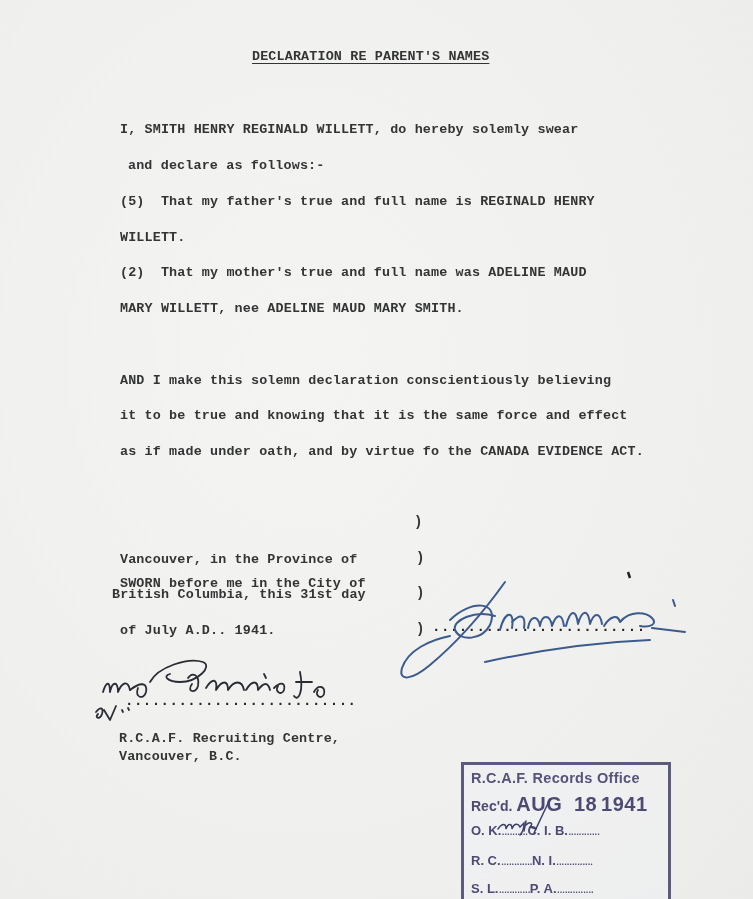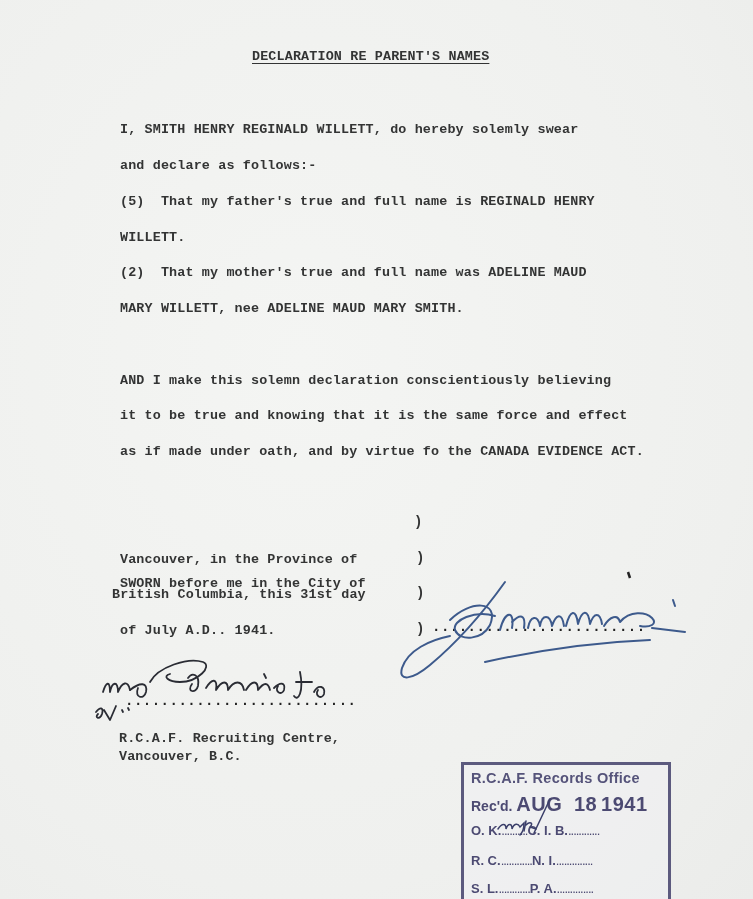--- a/index.html
+++ b/index.html
@@ -83,21 +83,21 @@
     .stamp .dot { letter-spacing: -1px; font-weight: normal; }
   </style>
 </head>
 <body>
 
 <div class="page">
 
   <div class="tw title">DECLARATION RE PARENT'S NAMES</div>
 
   <div class="tw line" style="top:122px;">I, SMITH HENRY REGINALD WILLETT, do hereby solemly swear</div>
-  <div class="tw line" style="top:158px;">and declare as follows:-</div>
+  <div class="tw line" style="top:158px;margin-left:8px;">and declare as follows:-</div>
   <div class="tw line" style="top:194px;">(5)  That my father's true and full name is REGINALD HENRY</div>
   <div class="tw line" style="top:230px;">WILLETT.</div>
   <div class="tw line" style="top:265px;">(2)  That my mother's true and full name was ADELINE MAUD</div>
   <div class="tw line" style="top:301px;">MARY WILLETT, nee ADELINE MAUD MARY SMITH.</div>
 
   <div class="tw line" style="top:408px;">it to be true and knowing that it is the same force and effect</div>
   <div class="tw line" style="top:373px;">AND I make this solemn declaration conscientiously believing</div>
   <div class="tw line" style="top:444px;">as if made under oath, and by virtue fo the CANADA EVIDENCE ACT.</div>
 
   <div class="tw" style="left:120px; top:540px;margin-top:36px;">SWORN before me in the City of</div>

